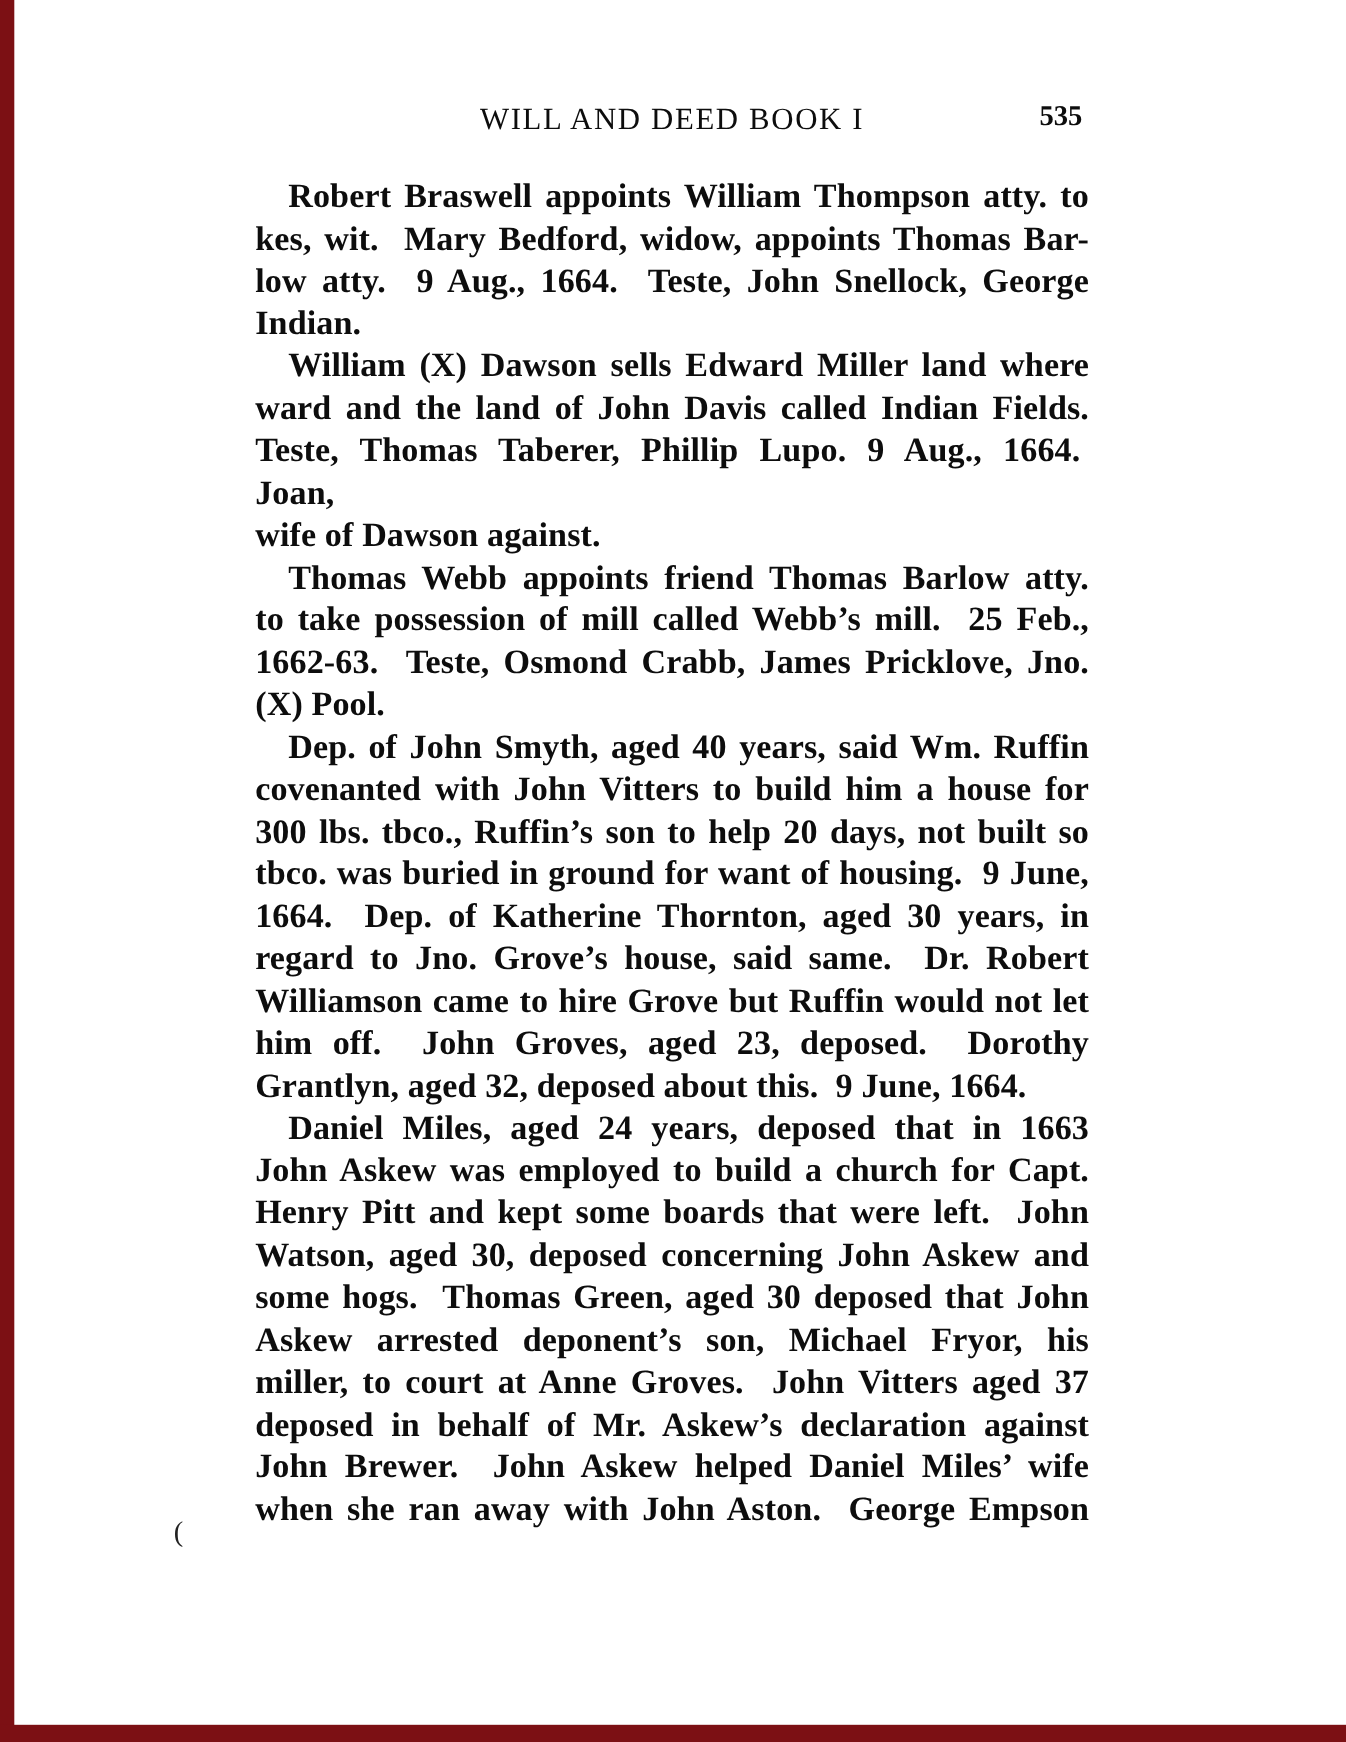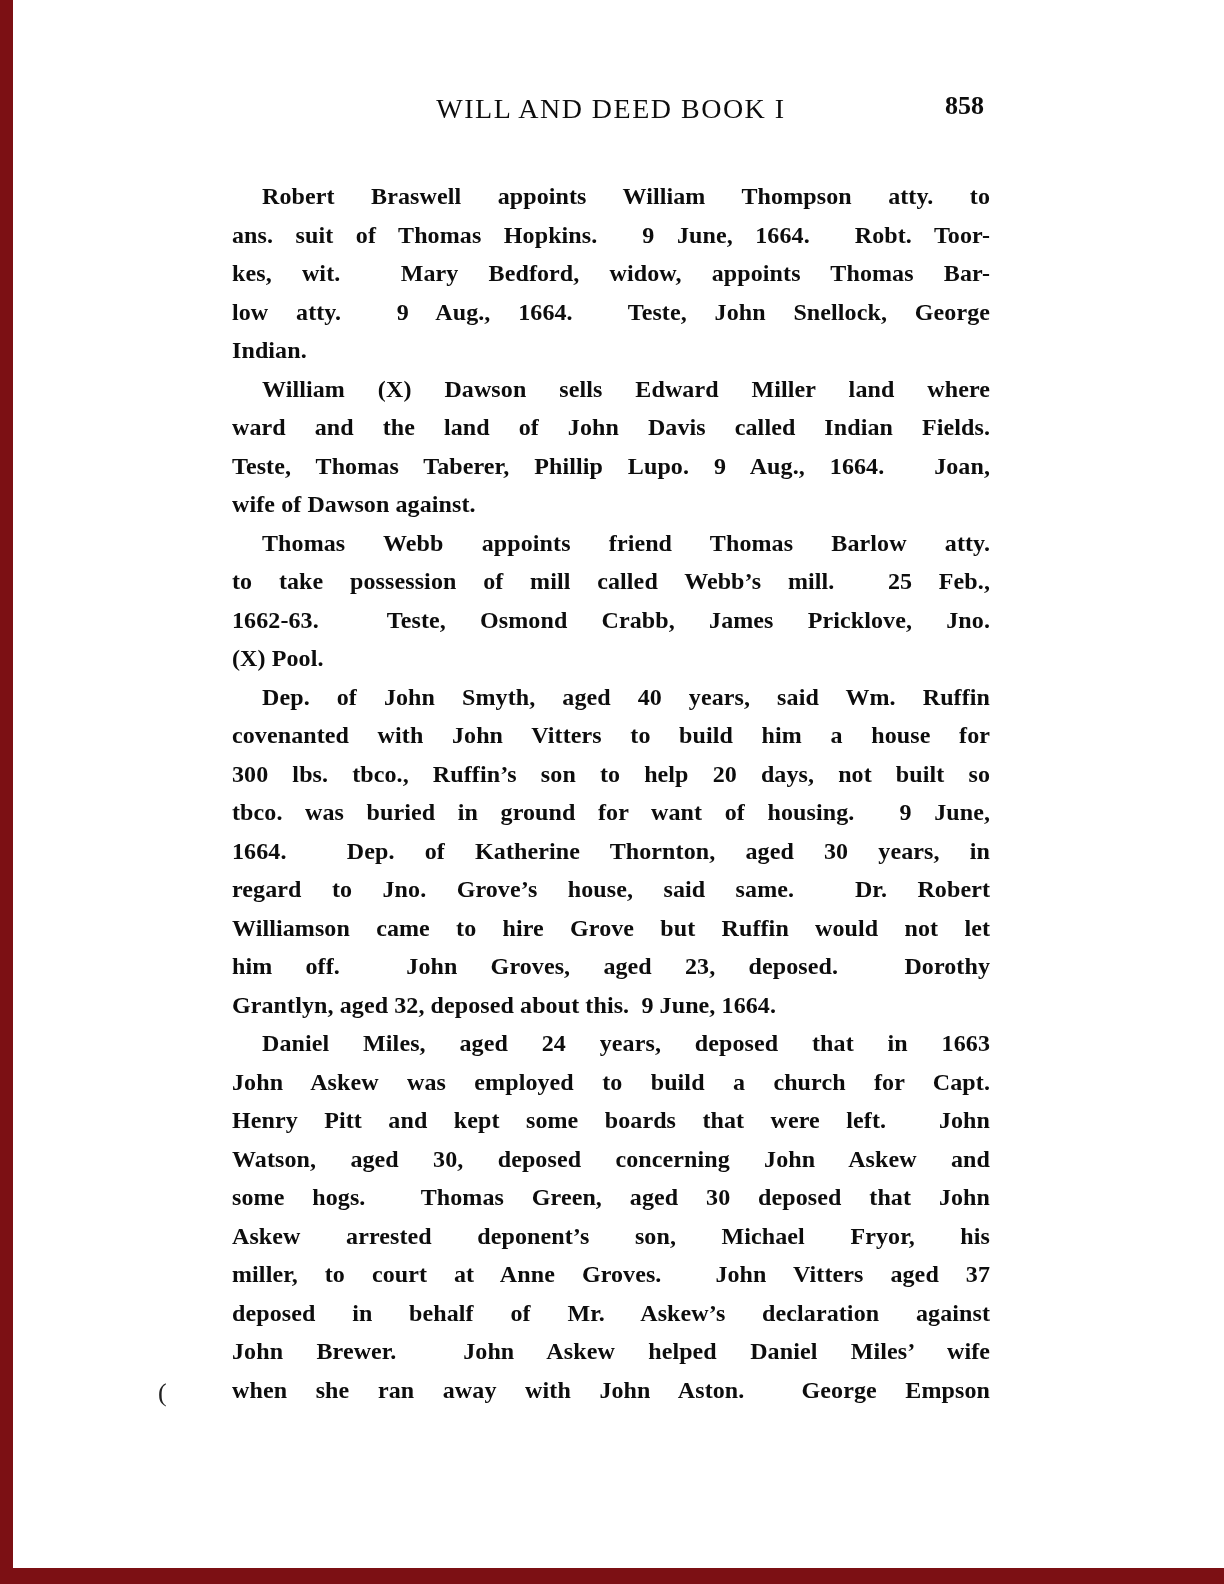--- a/index.html
+++ b/index.html
@@ -32,22 +32,22 @@
     position: absolute; left: 50%; top: 0;
     transform: translateX(-50%);
     font-size: 28px; font-weight: 400;
     letter-spacing: 1.5px; white-space: nowrap;
   }
   .pagenum {
     position: absolute; right: 6px; top: -2px;
     font-size: 26px; font-weight: 700;
   }
   .body {
-    margin-top: 48px;
-    font-size: 24px;
+    margin-top: 30px;
+    font-size: 31px;
     font-weight: 700;
     line-height: 38.5px;
     letter-spacing: 0.1px;
   }
   .paragraph { margin: 0; }
   .line { text-align: justify; text-align-last: justify; }
   .line.first { text-indent: 30px; }
   .line.rag { text-align-last: left; }
   .margin-mark {
     position: absolute; left: 158px; top: 1378px;
@@ -59,26 +59,25 @@
 
 <div class="page">
   <div class="edge-left"></div>
   <div class="edge-bottom"></div>
 
   <span class="margin-mark">(</span>
 
   <div class="content">
     <div class="header">
       <div class="title">WILL AND DEED BOOK I</div>
-      <div class="pagenum">858</div>
+      <div class="pagenum">535</div>
     </div>
     <div class="body">
         <div class="paragraph">
           <div class="line first">Robert Braswell appoints William Thompson atty. to</div>
-          <div class="line">ans. suit of Thomas Hopkins.&nbsp; 9 June, 1664.&nbsp; Robt. Toor-</div>
           <div class="line">kes, wit.&nbsp; Mary Bedford, widow, appoints Thomas Bar-</div>
           <div class="line">low atty.&nbsp; 9 Aug., 1664.&nbsp; Teste, John Snellock, George</div>
           <div class="line rag">Indian.</div>
         </div>
         <div class="paragraph">
           <div class="line first">William (X) Dawson sells Edward Miller land where</div>
           <div class="line">ward and the land of John Davis called Indian Fields.</div>
           <div class="line">Teste, Thomas Taberer, Phillip Lupo. 9 Aug., 1664.&nbsp; Joan,</div>
           <div class="line rag">wife of Dawson against.</div>
         </div>

